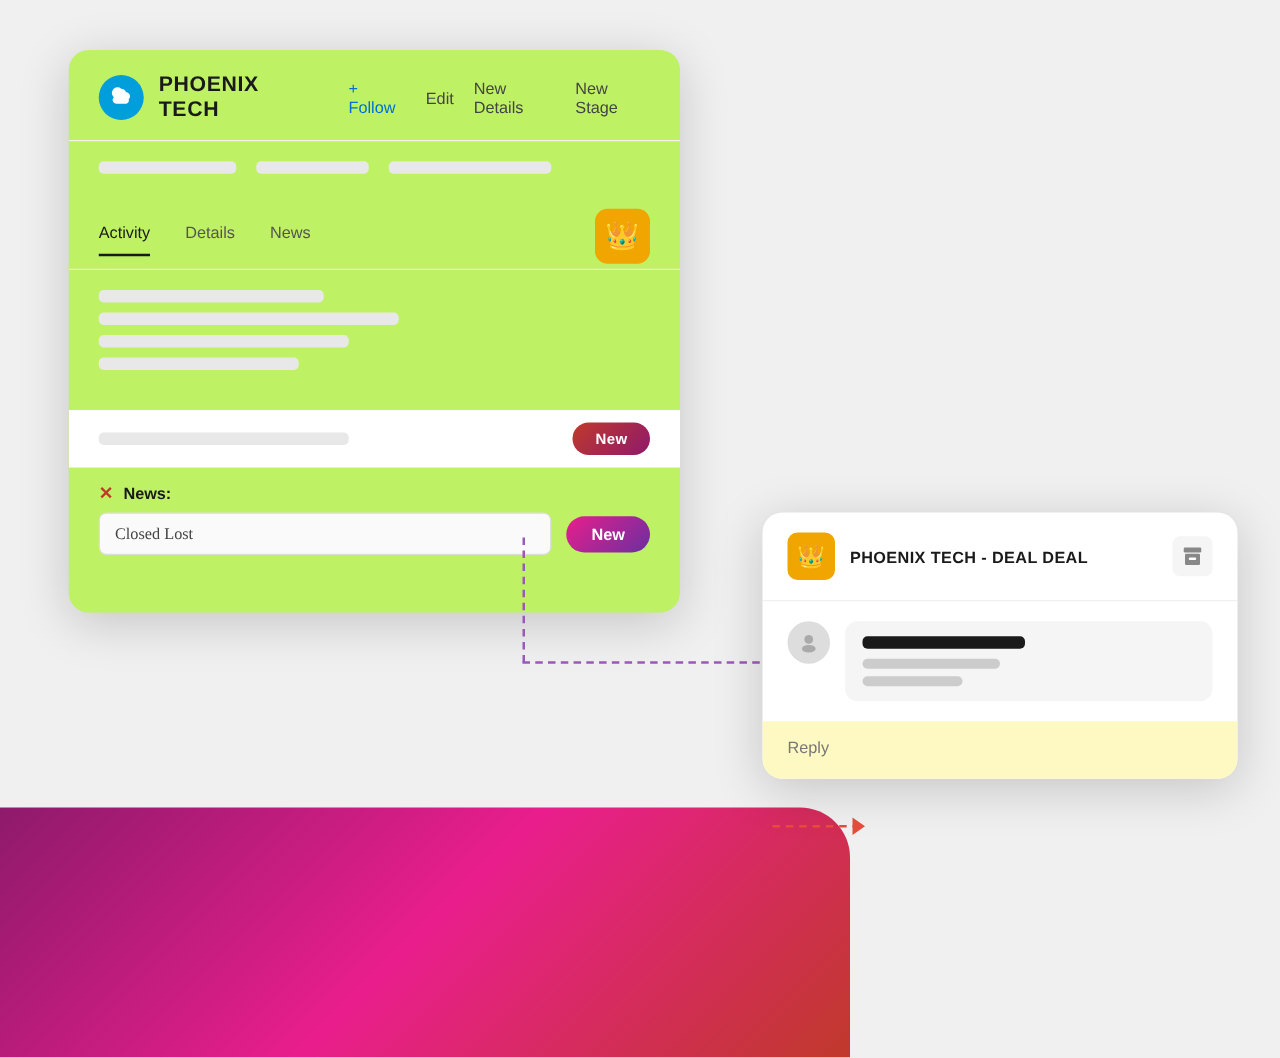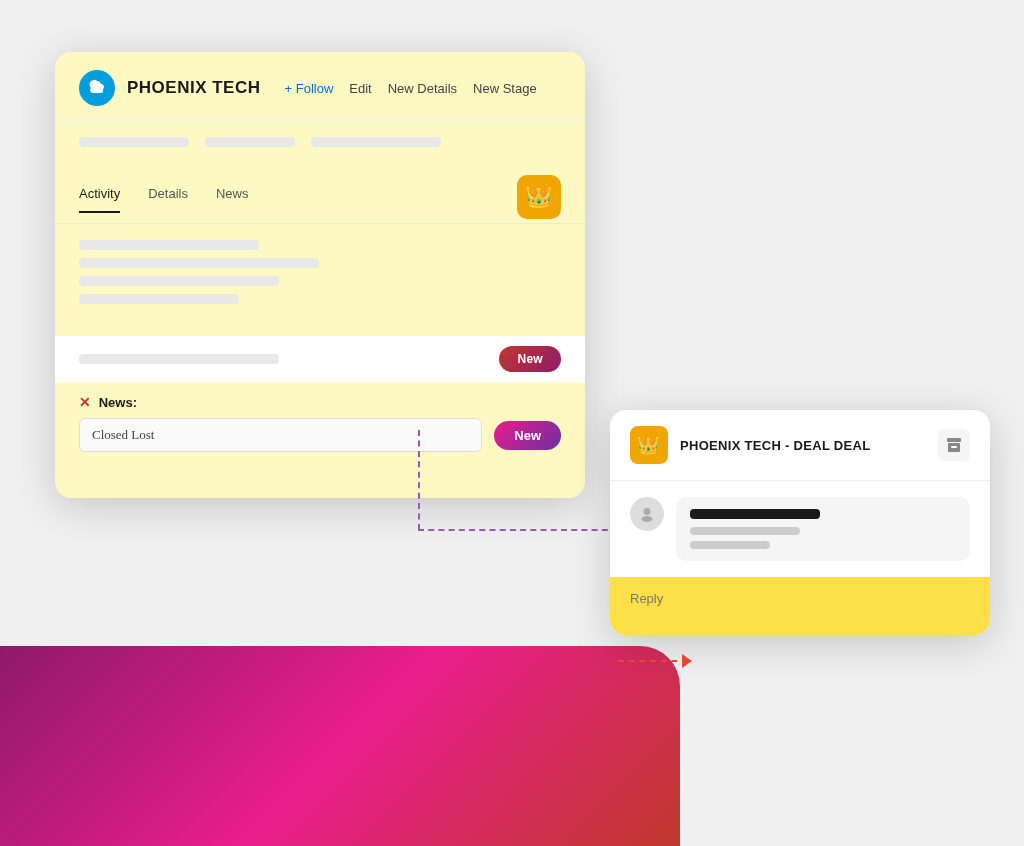--- a/index.html
+++ b/index.html
@@ -8,24 +8,24 @@
       height: 846px;
       background: #f0f0f0;
       font-family: 'Segoe UI', Arial, sans-serif;
       position: relative;
       overflow: hidden;
     }
 
     
     .sf-card {
       position: absolute;
-      top: 52px;
+      top: 40px;
       left: 55px;
-      width: 530px;
-      background: #fef9c3;
+      width: 489px;
+      background: #bef264;
       border-radius: 16px;
       box-shadow: 0 8px 40px rgba(0,0,0,0.18);
       padding: 0 0 30px 0;
       overflow: hidden;
     }
 
     .sf-header {
       display: flex;
       align-items: center;
       padding: 18px 24px 14px 24px;
@@ -370,22 +370,22 @@
     }
 
     .msg-line-3 {
       width: 80px;
       height: 8px;
       background: #ccc;
       border-radius: 4px;
     }
 
     .deal-reply-area {
-      padding: 12px 20px 28px 20px;
-      background: #fde047;
+      padding: 12px 20px 16px 20px;
+      background: #fef9c3;
     }
 
     .reply-label {
       font-size: 13px;
       color: #777;
       cursor: pointer;
     }
   </style>
 </head>
 <body>

